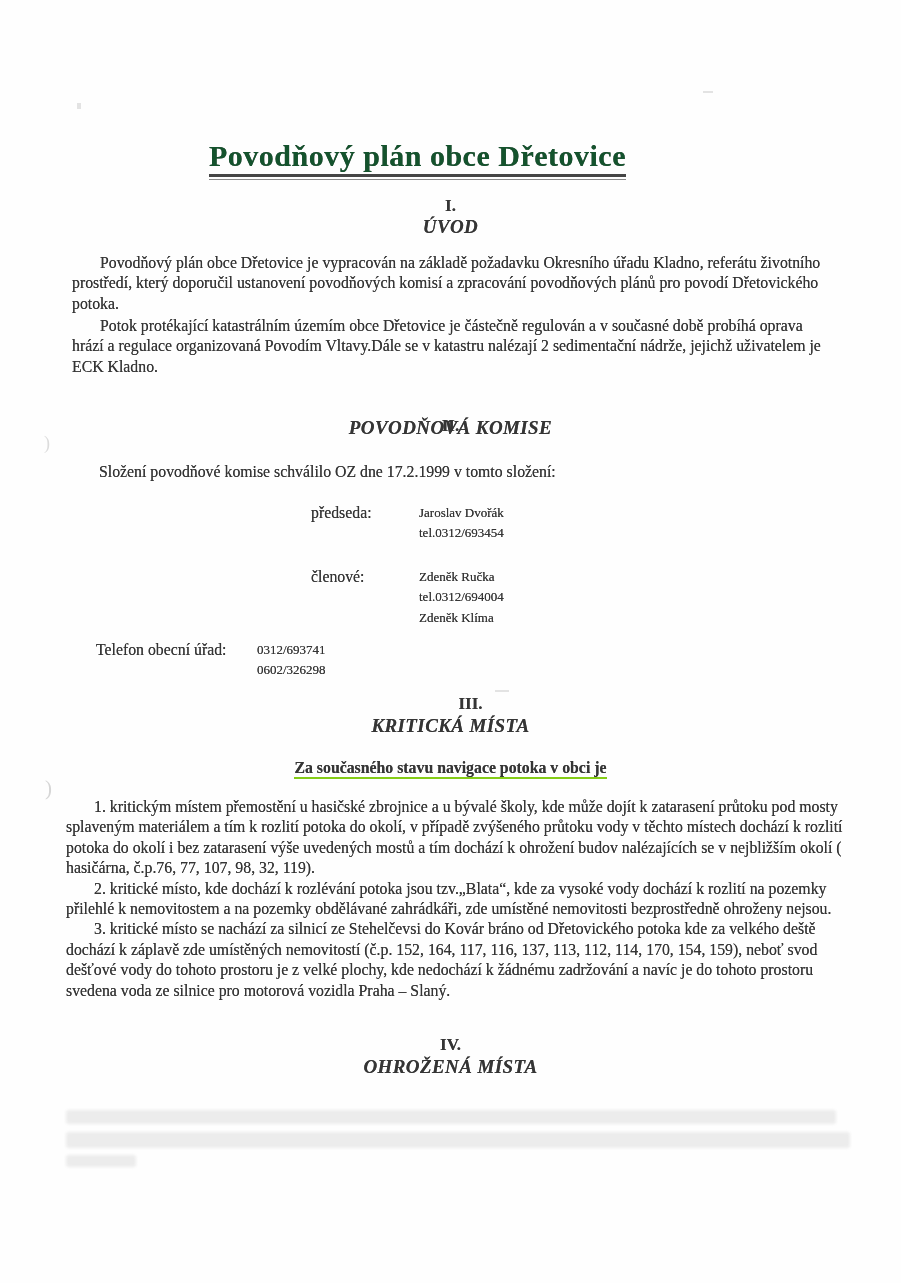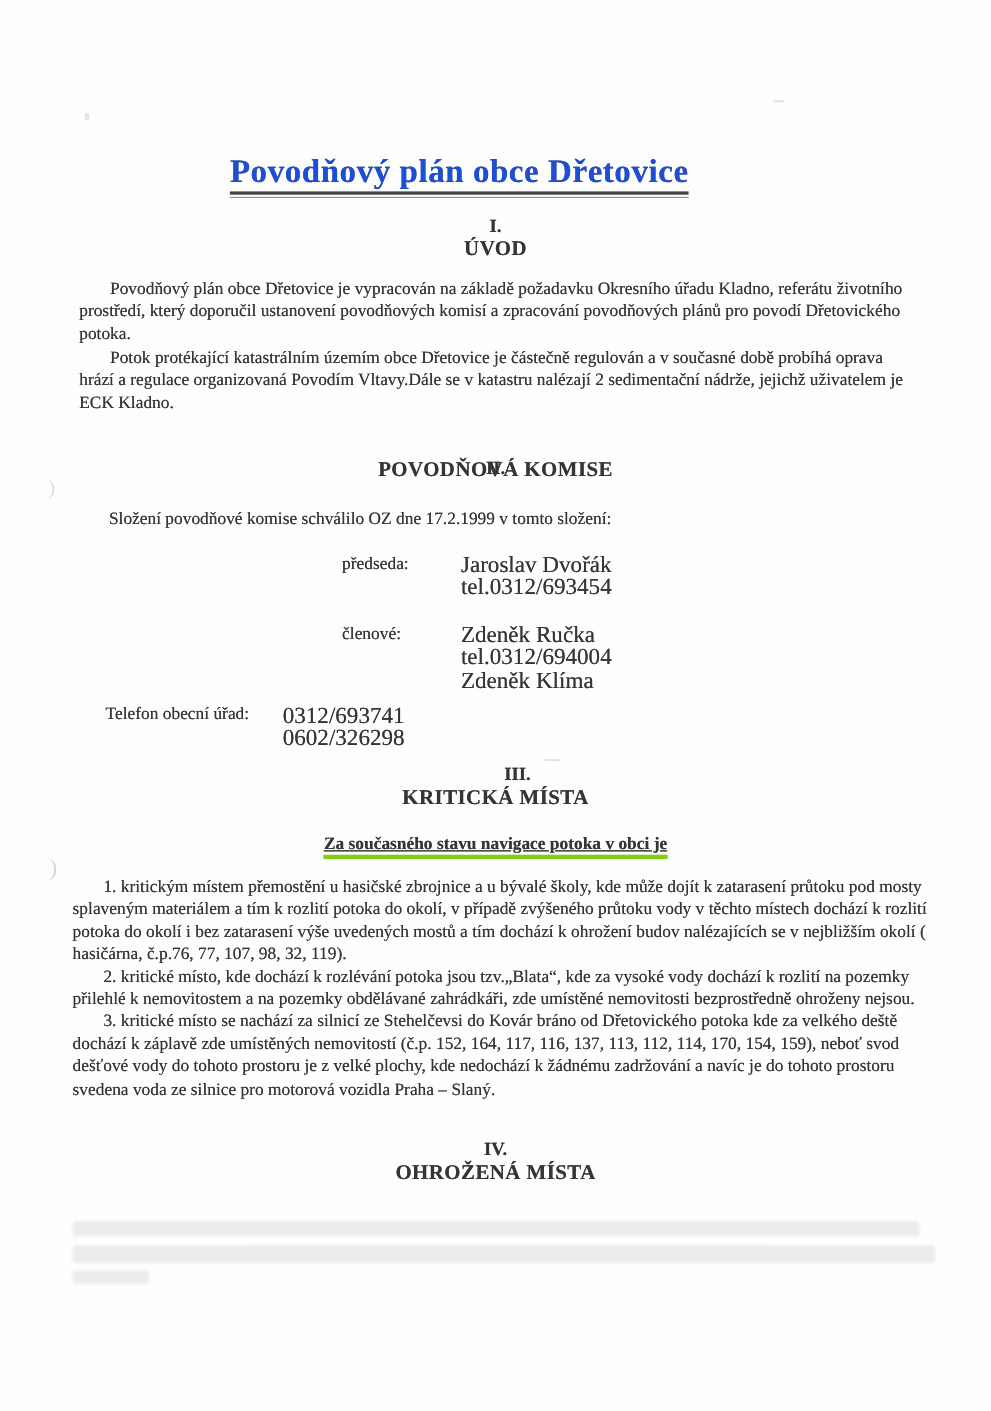--- a/index.html
+++ b/index.html
@@ -16,21 +16,21 @@
     background:#fefefe;
   }
   .scan-text{
     color:#353535;
     text-shadow:0 0 0.6px rgba(60,60,60,0.85);
   }
   .doc-title{
     position:absolute; top:139px; left:0; width:835px;
     text-align:center;
     font-size:30px; font-weight:bold;
-    color:#1d4ed8;
+    color:#14532d;
     letter-spacing:0.5px;
   }
   .title-underline-outer{
     display:inline-block;
     border-bottom:1.5px solid #8a8a8a;
     padding-bottom:2px;
   }
   .title-underline-inner{
     display:inline-block;
     border-bottom:3.5px solid #454545;
@@ -39,43 +39,43 @@
   .sec-num{
     position:absolute; left:0; width:901px;
     text-align:center;
     font-size:17px; font-weight:bold;
   }
   .sec-head{
     position:absolute; left:0; width:901px;
     text-align:center;
     font-size:19px; font-weight:bold;
     letter-spacing:0.4px;
+    font-style:italic;
   }
   .body-par{
     position:absolute;
     font-size:15.8px;
     line-height:20.4px;
     text-align:left;
   }
   .body-par p{
     margin:0;
     text-indent:28px;
   }
   .label-col{ position:absolute; font-size:15.8px; line-height:20.4px; }
-  .value-col{ position:absolute; font-size:21px; line-height:20.4px; }
+  .value-col{ position:absolute; font-size:13px; line-height:20.4px; }
   .value-col div{ white-space:nowrap; }
   .subhead{
     position:absolute; left:0; width:901px;
     text-align:center;
     font-size:15.8px; font-weight:bold;
   }
   .subhead span{
-    border-bottom:4px solid #84cc16;
+    border-bottom:2px solid #84cc16;
     padding-bottom:1px;
-    text-decoration:underline;
   }
   .ghost-bar{
     position:absolute;
     background:#ececec;
     filter:blur(1.6px);
     border-radius:3px;
   }
   .speck{
     position:absolute;
     color:#dcdcdc;

